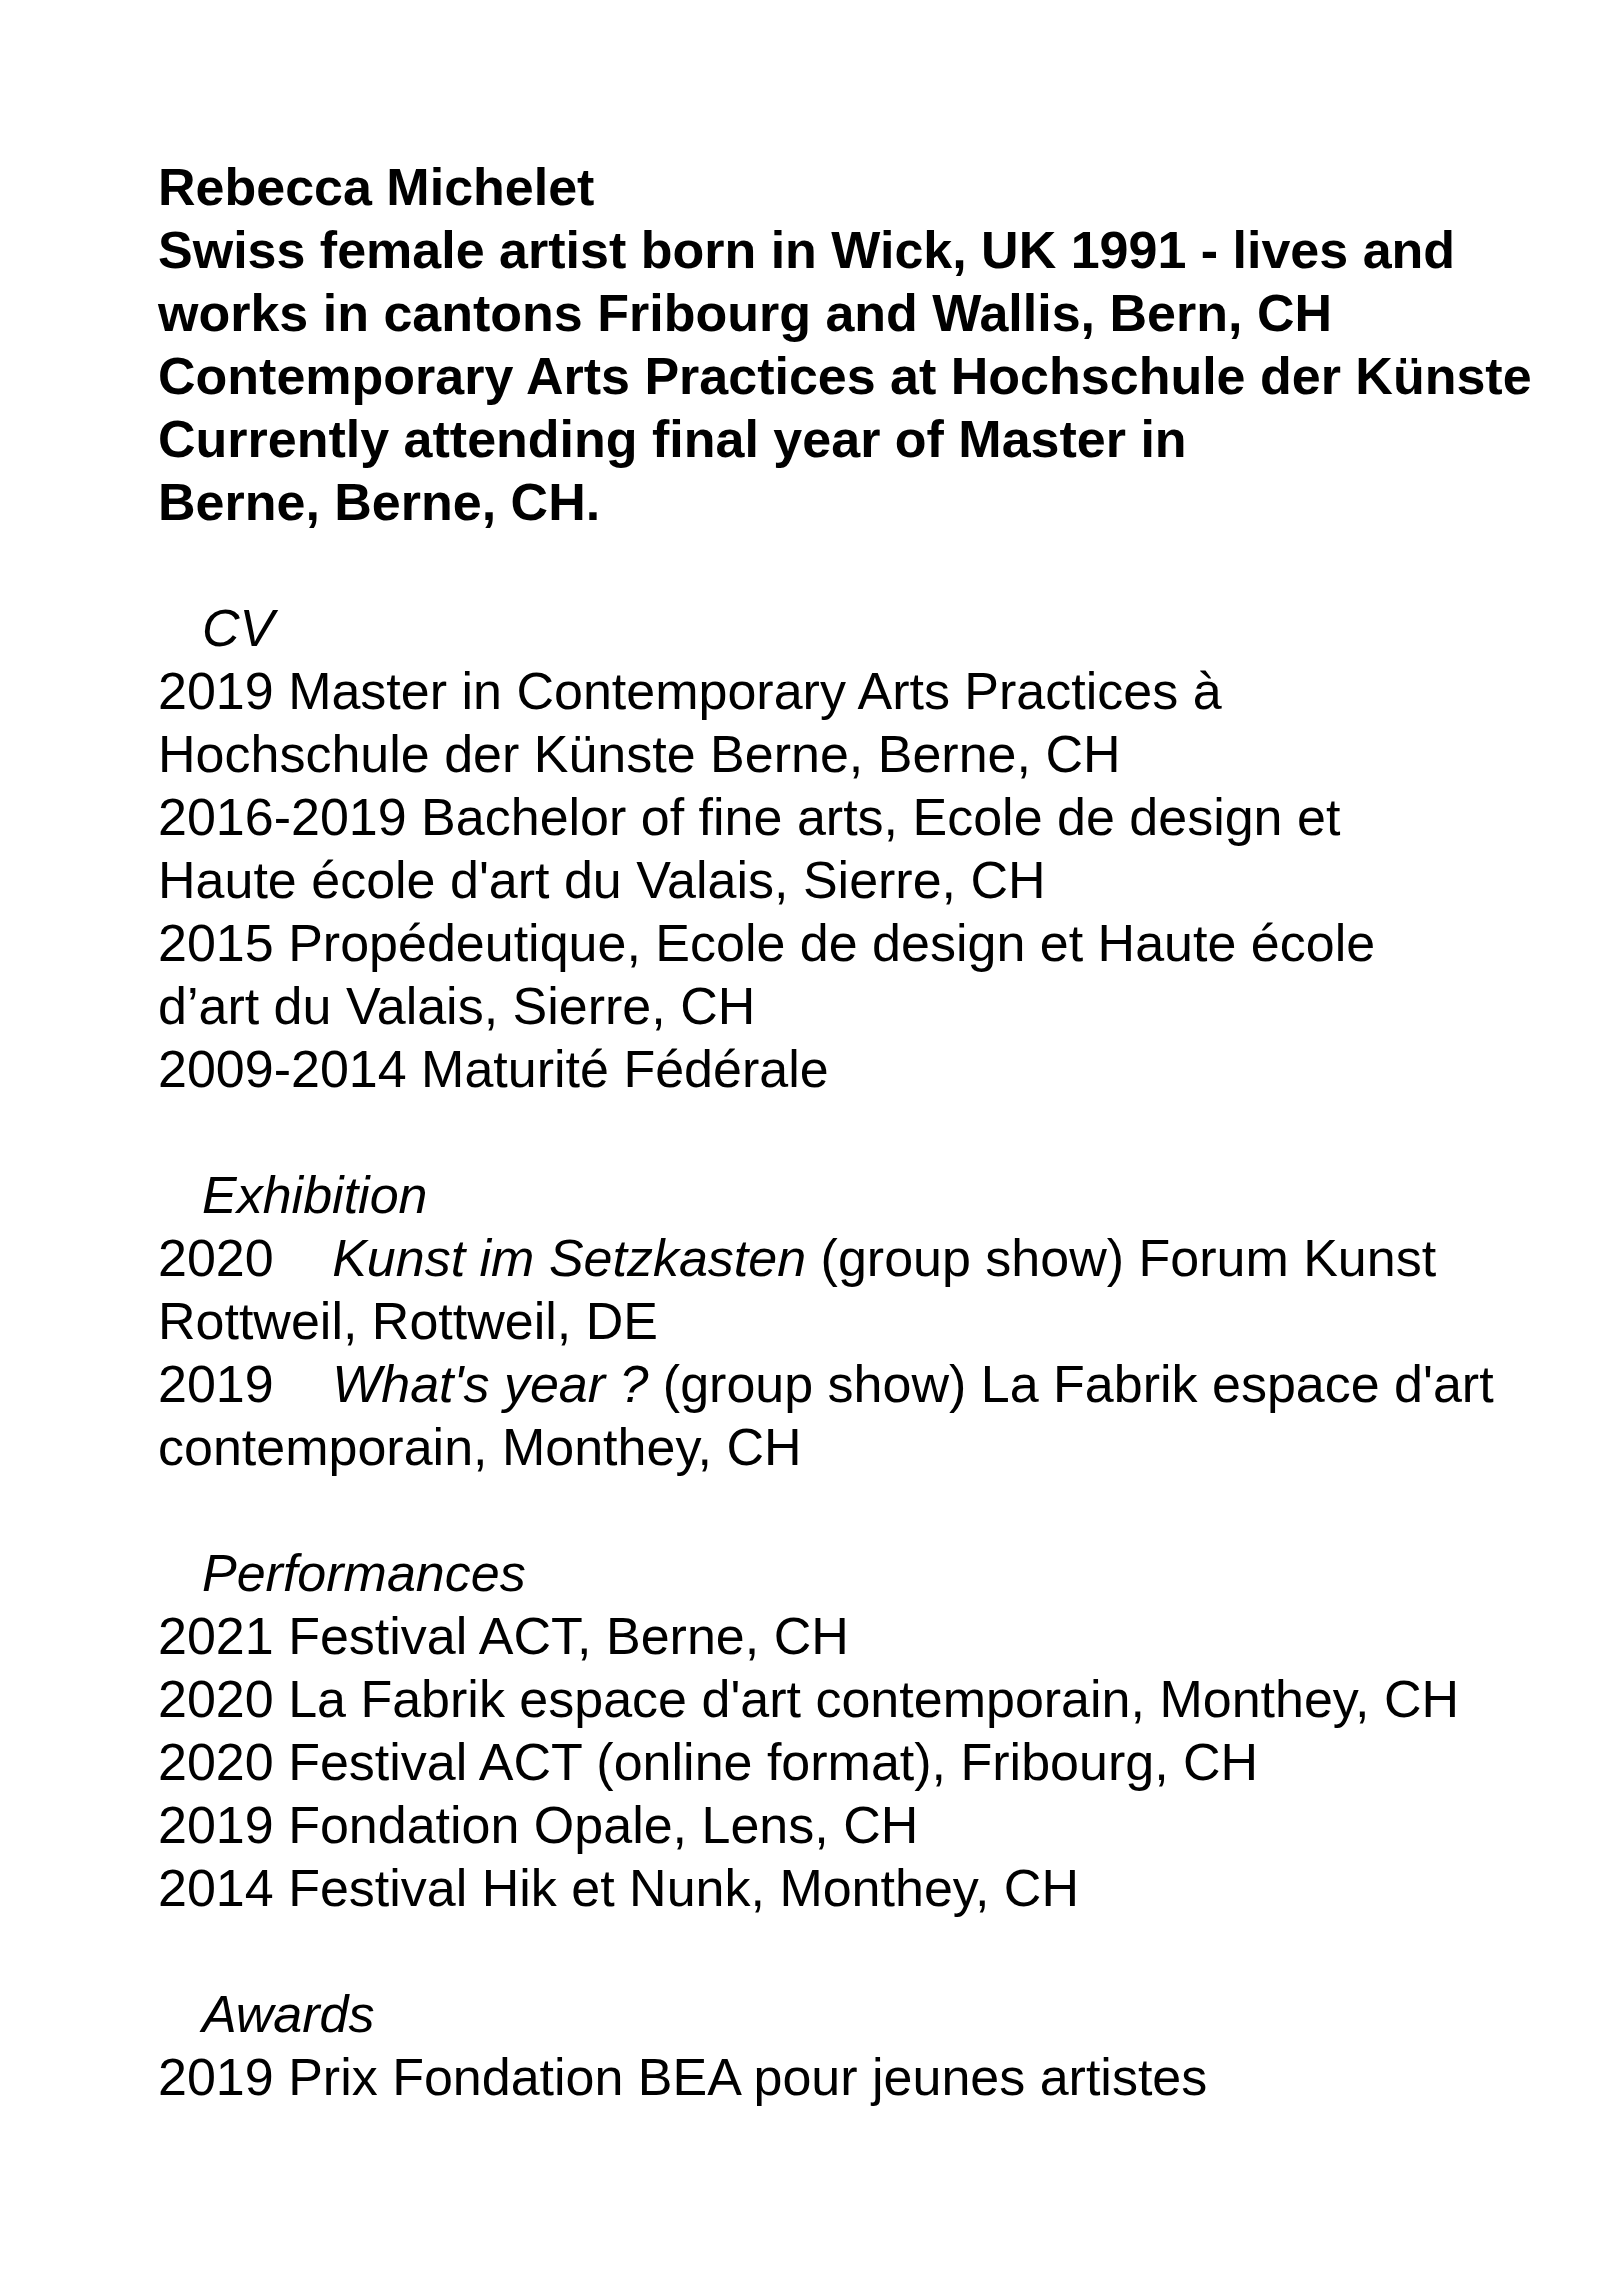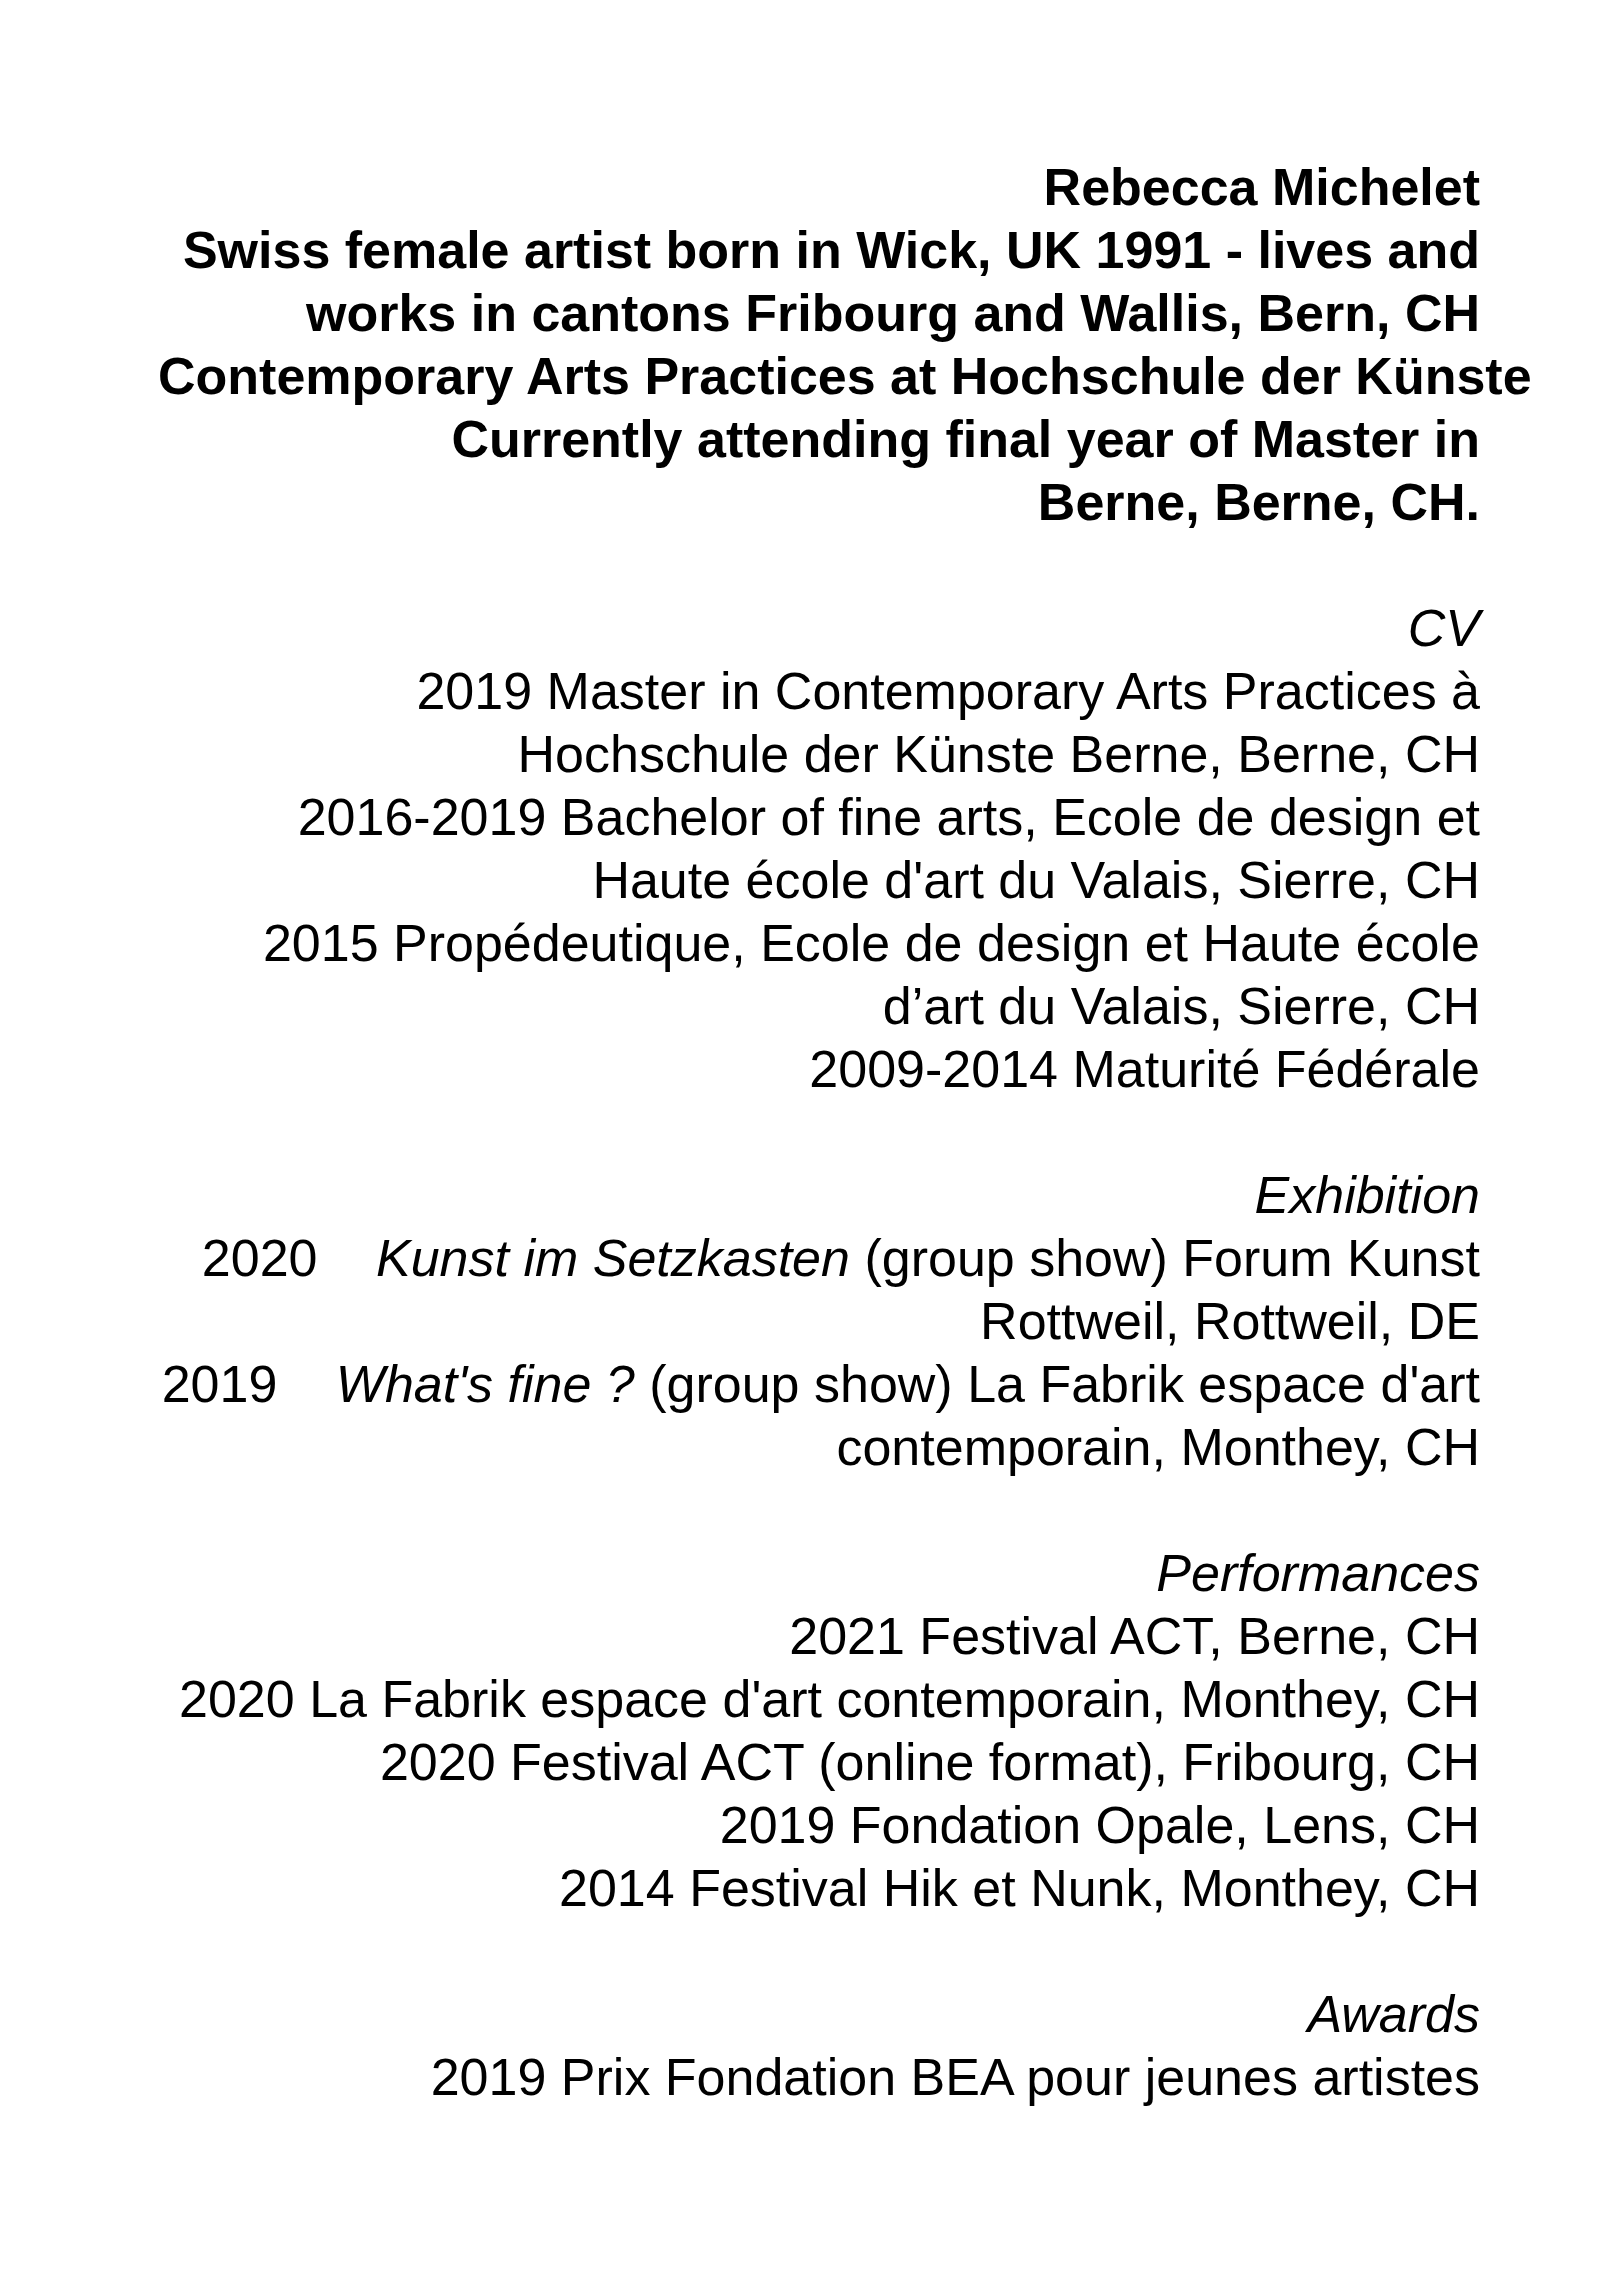--- a/index.html
+++ b/index.html
@@ -18,21 +18,21 @@
     position: absolute;
     left: 158px;
     top: 156px;
     width: 1322px;
     color: #000000;
     font-family: "Liberation Sans", "DejaVu Sans", sans-serif;
     font-size: 52px;
     line-height: 63px;
     font-weight: 400;
     font-style: normal;
-    text-align: right;
+    text-align: left;
   }
   .line {
     height: 63px;
     white-space: pre;
   }
   .blank {
     height: 63px;
   }
   .bold {
     font-weight: 700;
@@ -59,21 +59,21 @@
       <div class="line"><span class="">Hochschule der Künste Berne, Berne, CH</span></div>
       <div class="line"><span class="">2016-2019 Bachelor of fine arts, Ecole de design et</span></div>
       <div class="line"><span class="">Haute école d'art du Valais, Sierre, CH</span></div>
       <div class="line"><span class="">2015 Propédeutique, Ecole de design et Haute école</span></div>
       <div class="line"><span class="">d’art du Valais, Sierre, CH</span></div>
       <div class="line"><span class="">2009-2014 Maturité Fédérale</span></div>
       <div class="line blank"></div>
       <div class="line heading"><span class="italic">Exhibition</span></div>
       <div class="line"><span class="">2020 </span><span class="italic">Kunst im Setzkasten</span><span class=""> (group show) Forum Kunst</span></div>
       <div class="line"><span class="">Rottweil, Rottweil, DE</span></div>
-      <div class="line"><span class="">2019 </span><span class="italic">What's fine ?</span><span class=""> (group show) La Fabrik espace d'art</span></div>
+      <div class="line"><span class="">2019 </span><span class="italic">What's year ?</span><span class=""> (group show) La Fabrik espace d'art</span></div>
       <div class="line"><span class="">contemporain, Monthey, CH</span></div>
       <div class="line blank"></div>
       <div class="line heading"><span class="italic">Performances</span></div>
       <div class="line"><span class="">2021 Festival ACT, Berne, CH</span></div>
       <div class="line"><span class="">2020 La Fabrik espace d'art contemporain, Monthey, CH</span></div>
       <div class="line"><span class="">2020 Festival ACT (online format), Fribourg, CH</span></div>
       <div class="line"><span class="">2019 Fondation Opale, Lens, CH</span></div>
       <div class="line"><span class="">2014 Festival Hik et Nunk, Monthey, CH</span></div>
       <div class="line blank"></div>
       <div class="line heading"><span class="italic">Awards</span></div>

